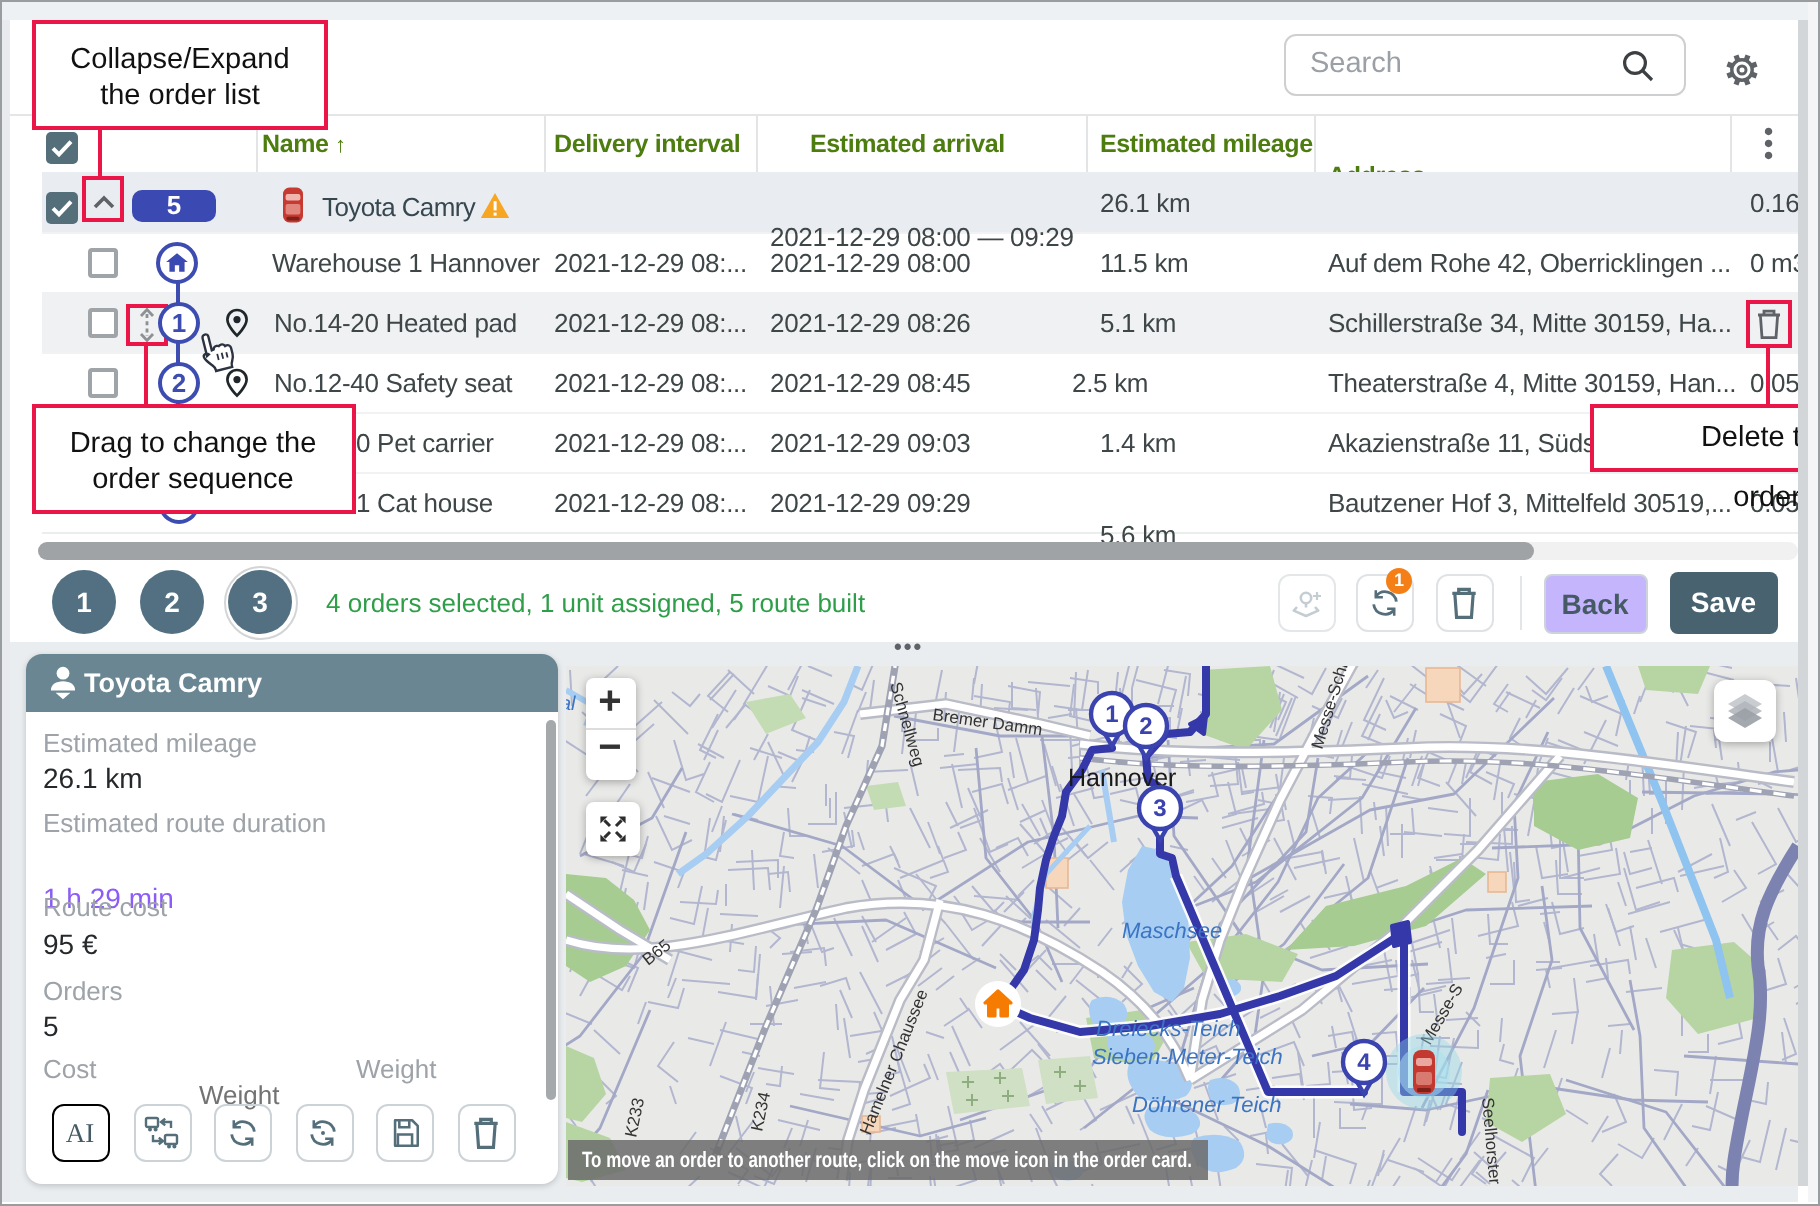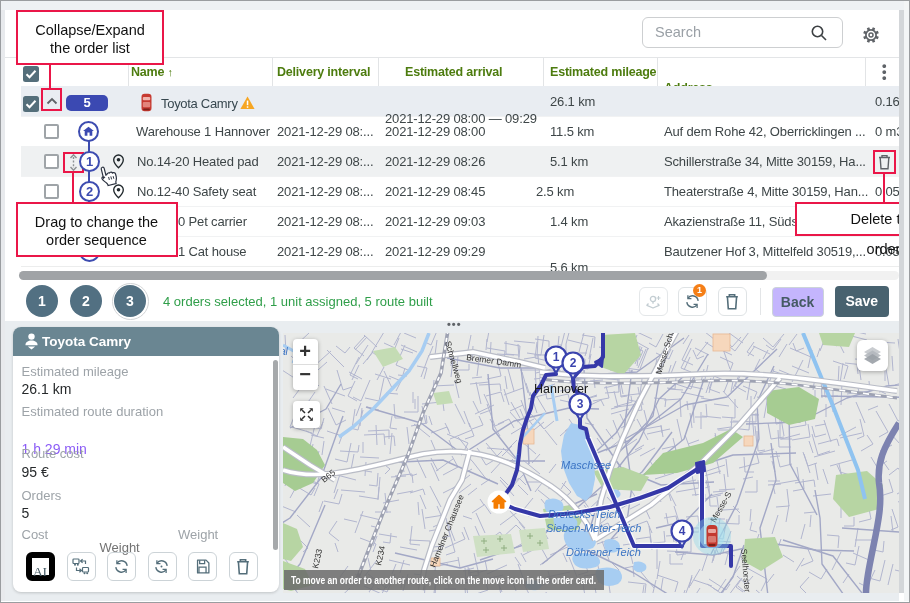--- a/index.html
+++ b/index.html
@@ -209,21 +209,21 @@
 <div class="abs" style="left:21.5px;top:381px;font-size:14px;color:#26292b;">26.1 km</div>
 <div class="abs" style="left:21.5px;top:404px;font-size:13px;color:#9da3a8;">Estimated route duration</div>
 <div class="abs" style="left:21.5px;top:423px;font-size:14px;color:#8b5cf6;margin-top:18px;">1 h 29 min</div>
 <div class="abs" style="left:21.5px;top:446px;font-size:13px;color:#9da3a8;">Route cost</div>
 <div class="abs" style="left:21.5px;top:464px;font-size:14px;color:#26292b;">95 €</div>
 <div class="abs" style="left:21.5px;top:488px;font-size:13px;color:#9da3a8;">Orders</div>
 <div class="abs" style="left:21.5px;top:505px;font-size:14px;color:#26292b;">5</div>
 <div class="abs" style="left:21.5px;top:527px;font-size:13px;color:#9da3a8;">Cost</div>
 <div class="abs" style="left:99.5px;top:540px;font-size:13px;color:#737373;">Weight</div>
 <div class="abs" style="left:178px;top:527px;font-size:13px;color:#9da3a8;">Weight</div>
-<div class="abs" style="left:25.5px;top:552px;width:29px;height:29px;border:6px solid #000000;border-radius:6px;color:#455a64;font-size:13.5px;text-align:center;line-height:28px;font-family:'Liberation Serif',serif;">AI</div>
+<div class="abs" style="left:25.5px;top:552px;width:29px;height:29px;border:1px solid #000000;border-radius:6px;color:#455a64;font-size:13.5px;text-align:center;line-height:28px;font-family:'Liberation Serif',serif;">AI</div>
 <div class="abs" style="left:66.5px;top:552px;width:29px;height:29px;border:1px solid #ccd3d7;border-radius:6px;"></div>
 <svg class="abs" style="left:72px;top:557px;" width="18" height="18" viewBox="0 0 18 18" fill="none" stroke="#546e7a" stroke-width="1.2">
     <rect x="1" y="2" width="6" height="4.5" rx="0.8"></rect>
     <circle cx="3" cy="7.8" r="1" fill="#546e7a" stroke="none"></circle>
     <circle cx="5.8" cy="7.8" r="1" fill="#546e7a" stroke="none"></circle>
     <rect x="10.5" y="10.5" width="6" height="4.5" rx="0.8"></rect>
     <circle cx="12.5" cy="16.2" r="1" fill="#546e7a" stroke="none"></circle>
     <circle cx="15.2" cy="16.2" r="1" fill="#546e7a" stroke="none"></circle>
     <path d="M13.5 7 V4 H9 M10.6 2.3 L8.5 4 L10.6 5.7 M4.5 10.5 v3 H9 M7.4 11.8 L9.5 13.5 L7.4 15.2"></path>
   </svg>

